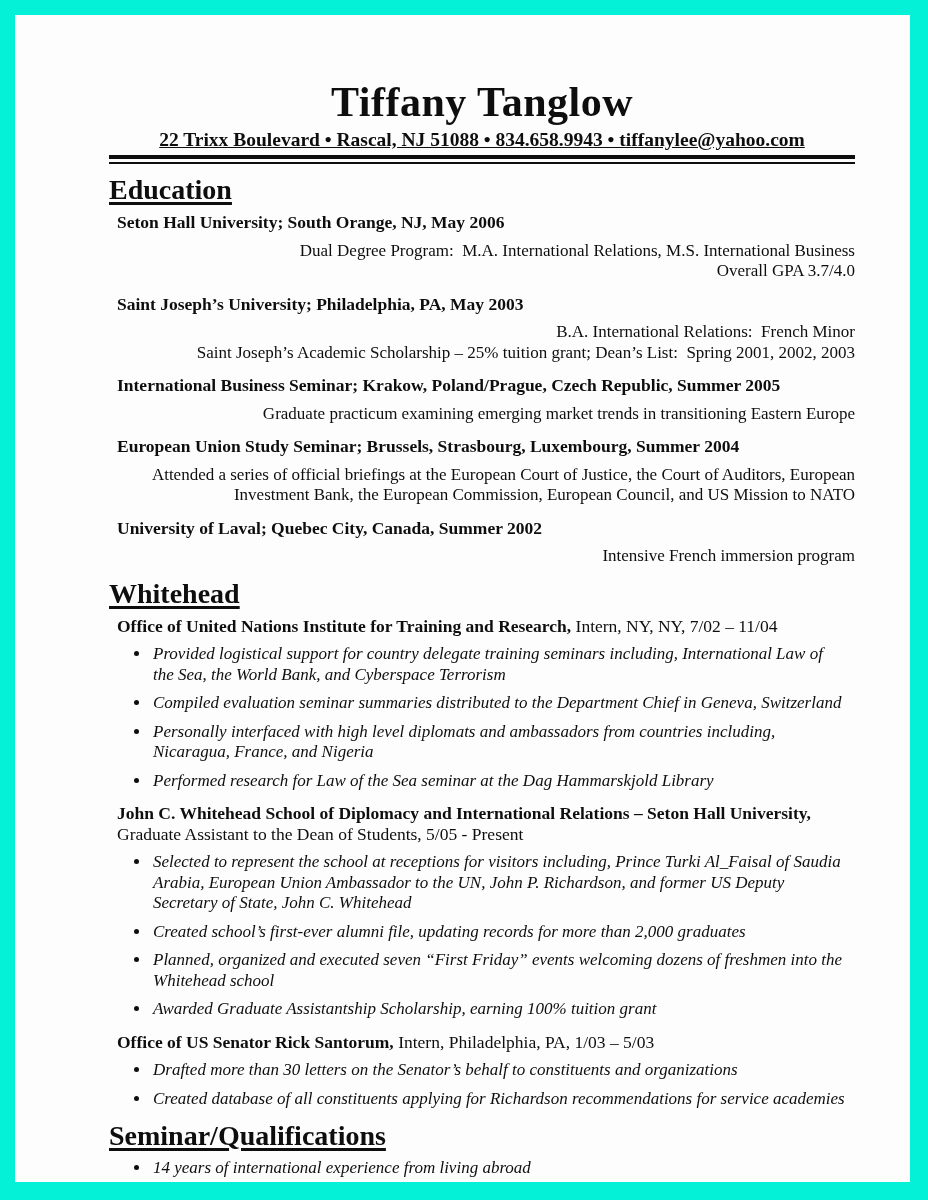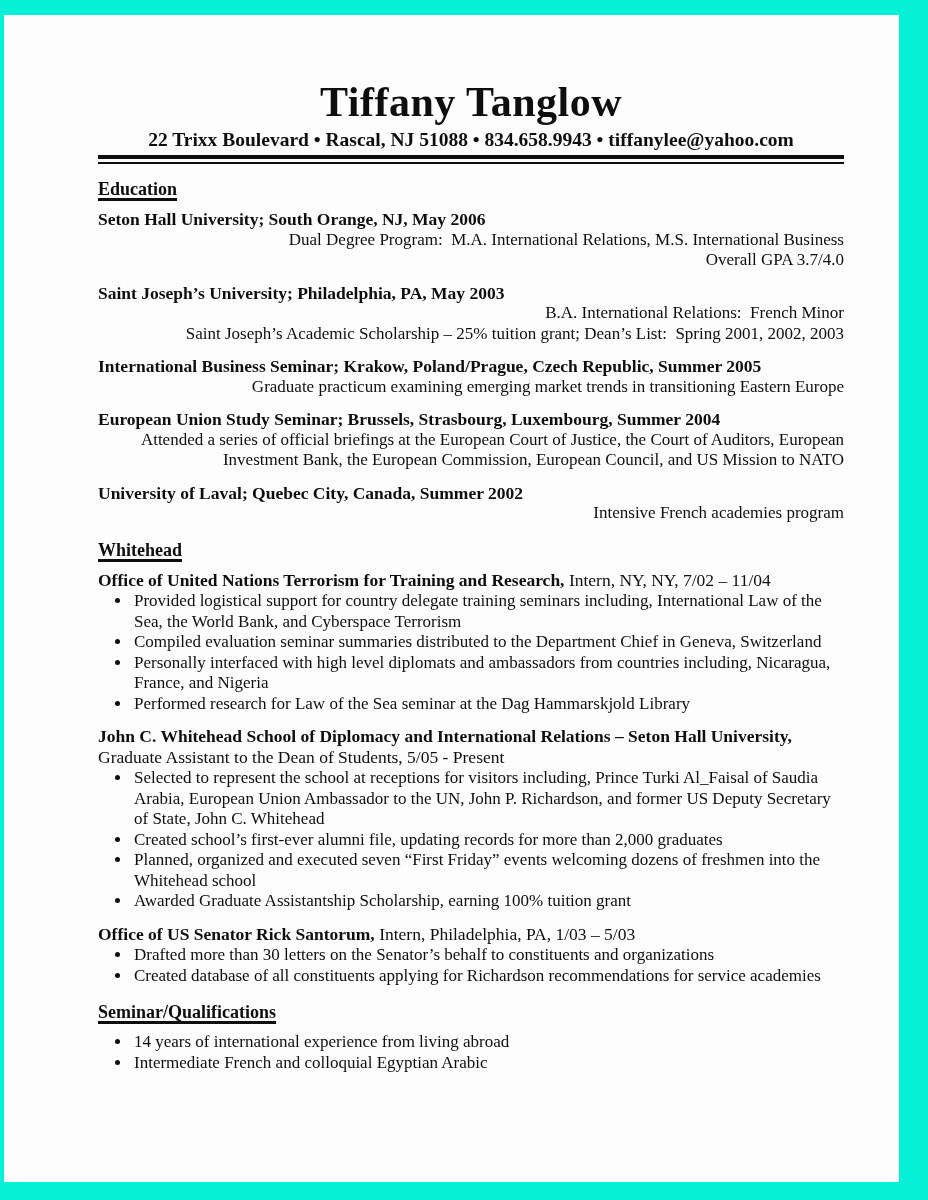--- a/index.html
+++ b/index.html
@@ -5,63 +5,63 @@
   :root{ --border-color:#04F1D7; --ink:#0e0e0e; --paper:#fdfdfd; }
   html,body{ margin:0; padding:0; }
   body{
     width:928px; height:1200px; position:relative;
     background:var(--border-color);
     font-family:"Liberation Serif", serif;
     color:var(--ink);
     -webkit-font-smoothing:antialiased;
   }
   .page{
-    position:absolute; left:4px; top:15px;
+    position:absolute; left:15px; top:15px;
     width:895px; height:1167px;
     background:var(--paper);
     box-sizing:border-box;
     padding:64px 55px 0 94px;
     overflow:hidden;
   }
   h1.name{
     margin:0; text-align:center;
     font-size:42px; line-height:46px; font-weight:bold;
     letter-spacing:0.5px;
   }
   p.contact{
     margin:3px 0 0; text-align:center;
-    font-weight:bold; font-size:19.5px; line-height:24px;
+    font-weight:bold; font-size:19.5px; line-height:24px;text-decoration:underline;
   }
   .double-rule{
     margin-top:3px;
     border-top:4.5px solid var(--ink);
     border-bottom:2px solid var(--ink);
     height:3px;
   }
   h2.section-title{
     margin:11px 0 5px;
-    font-size:18px; line-height:29px; font-weight:bold;
+    font-size:28px; line-height:29px; font-weight:bold;
     text-decoration:underline;
     text-decoration-thickness:2.5px;
     text-underline-offset:3px;
   }
   .entry{ margin:0 0 12px; }
   .entry-heading{
-    margin:0; font-size:17.5px; line-height:20.5px; white-space:pre-wrap;
+    margin:8px; font-size:17.5px; line-height:20.5px; white-space:pre-wrap;
   }
   .entry-heading .bold{ font-weight:bold; }
   .entry-line{
     margin:0; font-size:17px; line-height:20.5px; white-space:pre-wrap;text-align:right;
   }
   ul.bullets{
     margin:1px 0 0; padding:0 0 0 34px; list-style:disc;
   }
   ul.bullets li{
-    margin:0; padding-left:2px;
-    font-size:17px; line-height:20.5px; white-space:pre-wrap;
+    margin:8px; padding-left:2px;
+    font-size:17px; line-height:20.5px; white-space:pre-wrap;font-style:italic;
   }
 </style>
 </head>
 <body>
 
 <div class="page">
   <header>
     <h1 class="name">Tiffany Tanglow</h1>
     <p class="contact">22 Trixx Boulevard • Rascal, NJ 51088 • 834.658.9943 • tiffanylee@yahoo.com</p>
     <div class="double-rule"></div>
@@ -82,27 +82,27 @@
         <div class="entry">
           <p class="entry-heading"><span class="bold">International Business Seminar; Krakow, Poland/Prague, Czech Republic, Summer 2005</span><span></span></p>
           <p class="entry-line">Graduate practicum examining emerging market trends in transitioning Eastern Europe</p>
         </div>
         <div class="entry">
           <p class="entry-heading"><span class="bold">European Union Study Seminar; Brussels, Strasbourg, Luxembourg, Summer 2004</span><span></span></p>
           <p class="entry-line">Attended a series of official briefings at the European Court of Justice, the Court of Auditors, European Investment Bank, the European Commission, European Council, and US Mission to NATO</p>
         </div>
         <div class="entry">
           <p class="entry-heading"><span class="bold">University of Laval; Quebec City, Canada, Summer 2002</span><span></span></p>
-          <p class="entry-line">Intensive French academies program</p>
+          <p class="entry-line">Intensive French immersion program</p>
         </div>
       </section>
       <section>
         <h2 class="section-title">Whitehead</h2>
         <div class="entry">
-          <p class="entry-heading"><span class="bold">Office of United Nations Terrorism for Training and Research,</span><span> Intern, NY, NY, 7/02 – 11/04</span></p>
+          <p class="entry-heading"><span class="bold">Office of United Nations Institute for Training and Research,</span><span> Intern, NY, NY, 7/02 – 11/04</span></p>
           <ul class="bullets">
             <li>Provided logistical support for country delegate training seminars including, International Law of the Sea, the World Bank, and Cyberspace Terrorism</li>
             <li>Compiled evaluation seminar summaries distributed to the Department Chief in Geneva, Switzerland</li>
             <li>Personally interfaced with high level diplomats and ambassadors from countries including, Nicaragua, France, and Nigeria</li>
             <li>Performed research for Law of the Sea seminar at the Dag Hammarskjold Library</li>
           </ul>
         </div>
         <div class="entry">
           <p class="entry-heading"><span class="bold">John C. Whitehead School of Diplomacy and International Relations – Seton Hall University,</span><span> Graduate Assistant to the Dean of Students, 5/05 - Present</span></p>
           <ul class="bullets">

